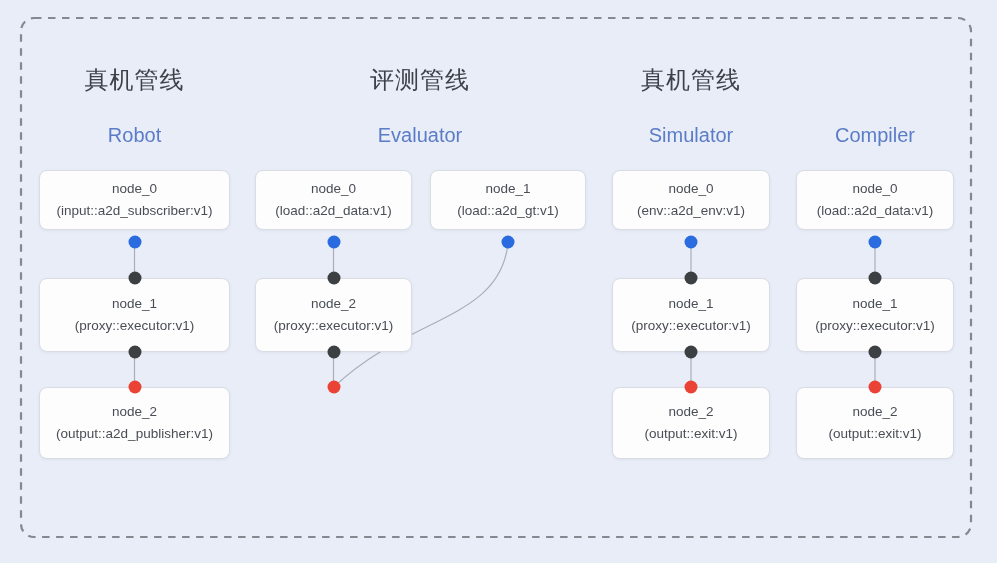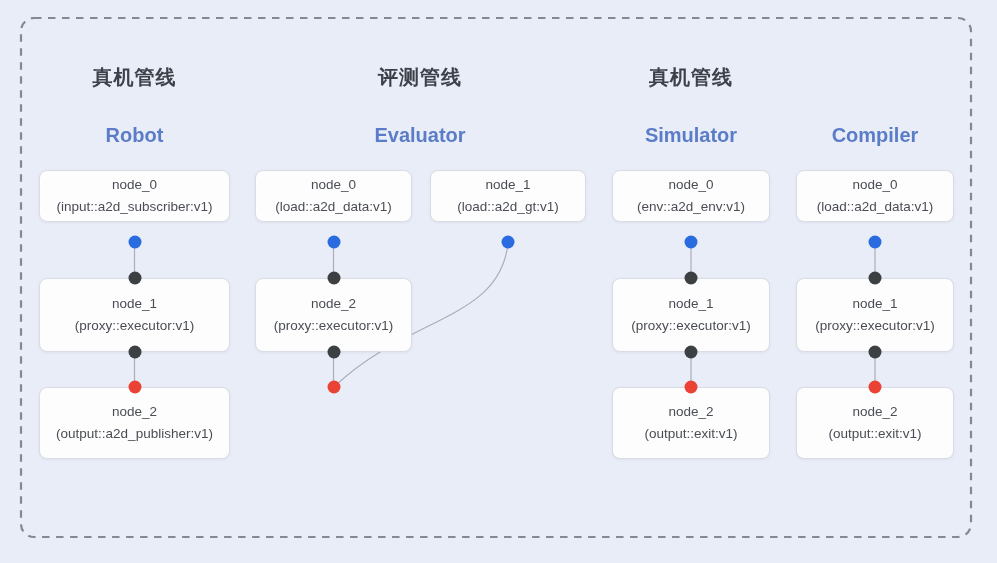--- a/index.html
+++ b/index.html
@@ -28,29 +28,29 @@
   }
   #wires{position:absolute;left:0;top:0;z-index:0;}
   .hdr{
     position:absolute;
     width:240px;
     text-align:center;
     z-index:1;
   }
   .hdr-zh{
     top:64px;
-    font-size:20px;
-    font-weight:700;
+    font-size:24px;
+    font-weight:400;
     color:var(--header-zh);
     letter-spacing:1px;
   }
   .hdr-en{
     top:124px;
     font-size:20px;
-    font-weight:700;
+    font-weight:400;
     color:var(--header-en);
   }
   .node{
     position:absolute;
     box-sizing:border-box;
     background:var(--node-fill);
     border:1px solid var(--node-border);
     border-radius:8px;
     box-shadow:0 1px 3px rgba(70,80,110,0.07);
     display:flex;
@@ -77,21 +77,21 @@
     width:13px;height:13px;
     border-radius:50%;
     transform:translate(-50%,-50%);
     z-index:2;
   }
   .dot-blue{background:var(--port-output);}
   .dot-black{background:var(--port-proxy);}
   .dot-red{background:var(--port-input);}
 
   
-  .r1{top:170px;height:52px;}
+  .r1{top:170px;height:60px;}
   .r2{top:278px;height:74px;}
   .r3{top:387px;height:72px;}
   
   .c-robot{left:39px;width:191px;}
   .c-eval{left:255px;width:157px;}
   .c-eval2{left:430px;width:156px;}
   .c-sim{left:612px;width:158px;}
   .c-comp{left:796px;width:158px;}
 </style>
 </head>

